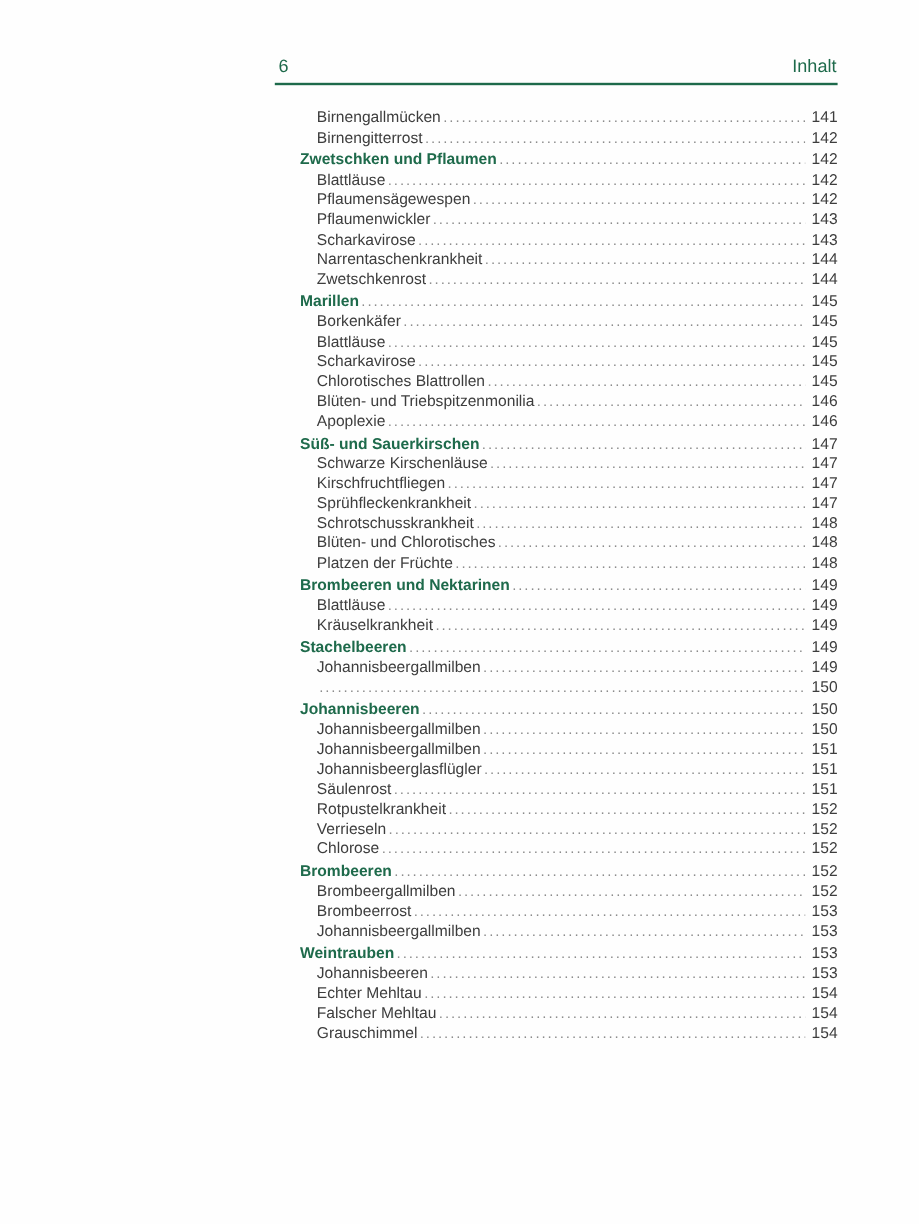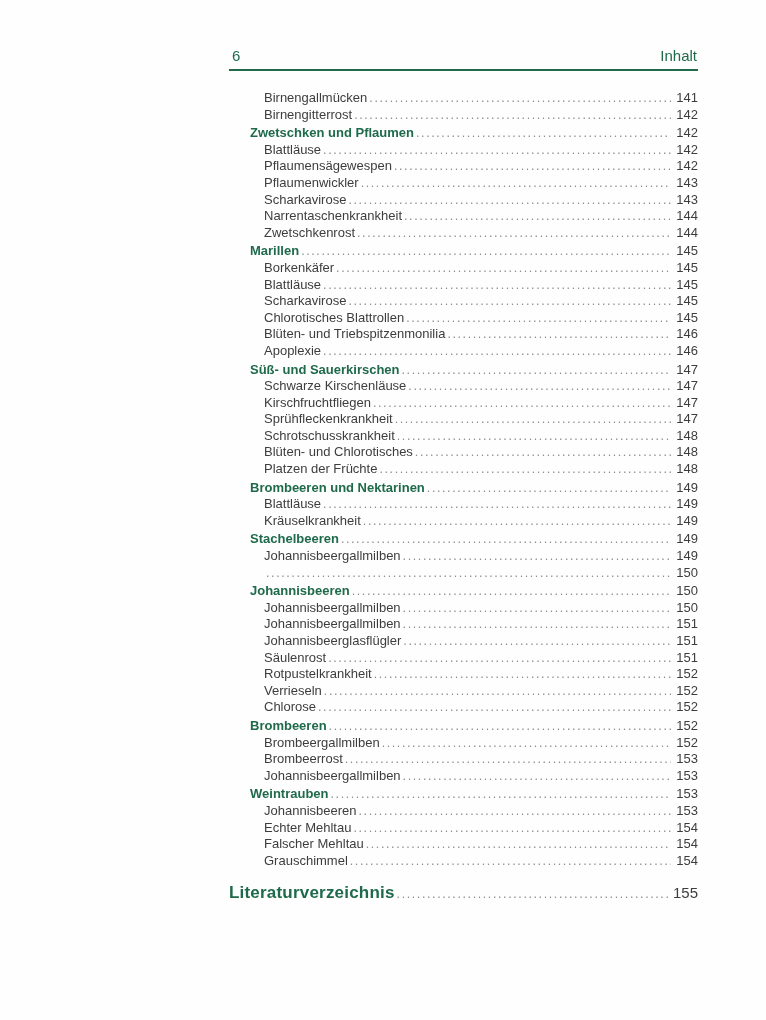--- a/index.html
+++ b/index.html
@@ -279,20 +279,15 @@
         <div class="row sub">
           <span class="label">Falscher Mehltau</span>
           <span class="dots"></span>
           <span class="num">154</span>
         </div>
         <div class="row sub">
           <span class="label">Grauschimmel</span>
           <span class="dots"></span>
           <span class="num">154</span>
         </div>
-        <div class="row chapter">
-          <span class="label">Literaturverzeichnis</span>
-          <span class="dots"></span>
-          <span class="num">155</span>
-        </div>
       </div>
   </div>
 </div>
 
 </body></html>

